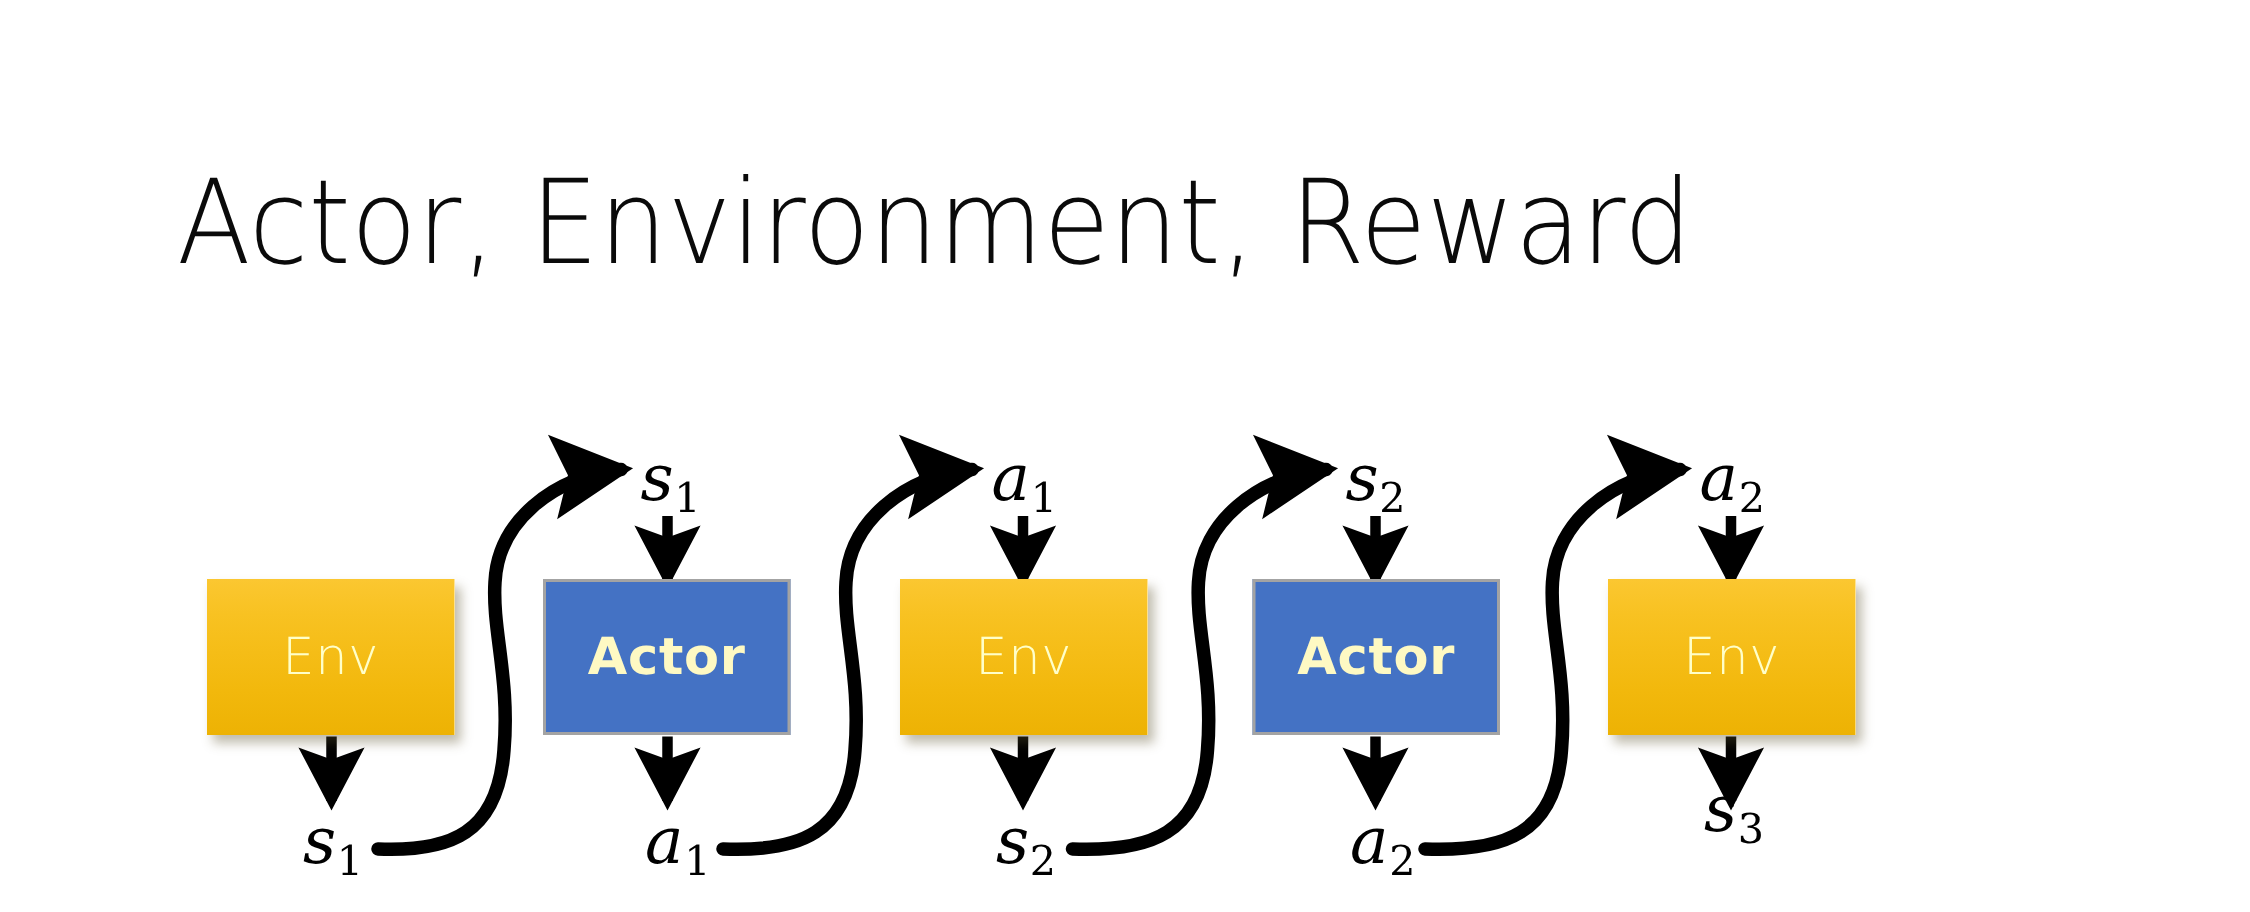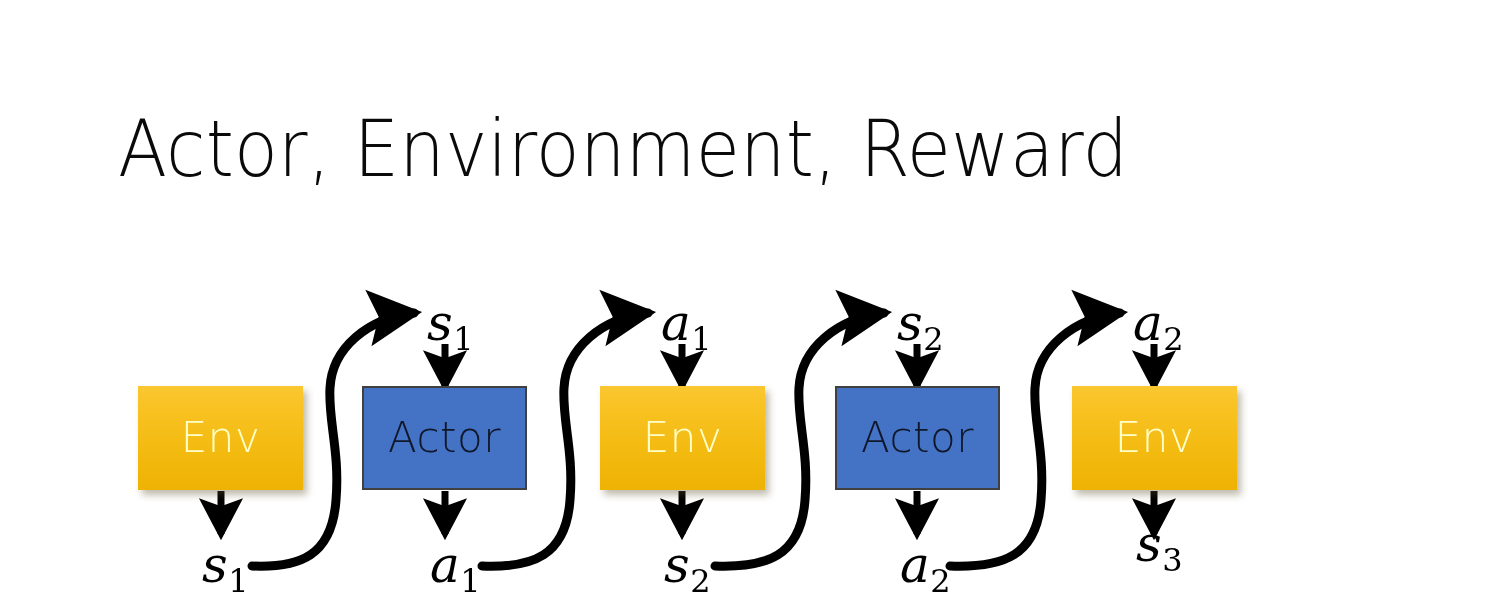--- a/index.html
+++ b/index.html
@@ -58,43 +58,44 @@
   .node {
     position: absolute;
     width: 165px;
     height: 104px;
     box-sizing: border-box;
     display: flex;
     align-items: center;
     justify-content: center;
     font-family: "DejaVu Sans", "Liberation Sans", sans-serif;
     font-weight: 300;
-    font-size: 42px;
+    font-size: 34px;
     line-height: 1;
     letter-spacing: 0.5px;
     user-select: none;
   }
   .node.env {
     background: linear-gradient(180deg, #FBC731 0%, #F8C222 22%, #F2B80C 72%, #EDB204 100%);
     color: #FFFFC9;
     border: none;
     box-shadow: 4px 5px 7px rgba(90, 80, 40, 0.38);
   }
   .node.actor {
     background: #4472C4;
-    color: #0f172a;
-    border: 2px solid #404040;
+    color: #fef9c3;
+    border: 2px solid #a3a3a3;
+    font-weight: bold;
   }
 
   
   .mathlabel {
     position: absolute;
     font-family: "DejaVu Serif", "Liberation Serif", serif;
     font-style: italic;
-    font-size: 50px;
+    font-size: 43px;
     line-height: 1;
     color: #000000;
     white-space: nowrap;
     user-select: none;
   }
   .mathlabel .sub {
     font-size: 0.64em;
     font-style: normal;
     vertical-align: -0.30em;
     letter-spacing: 0;

